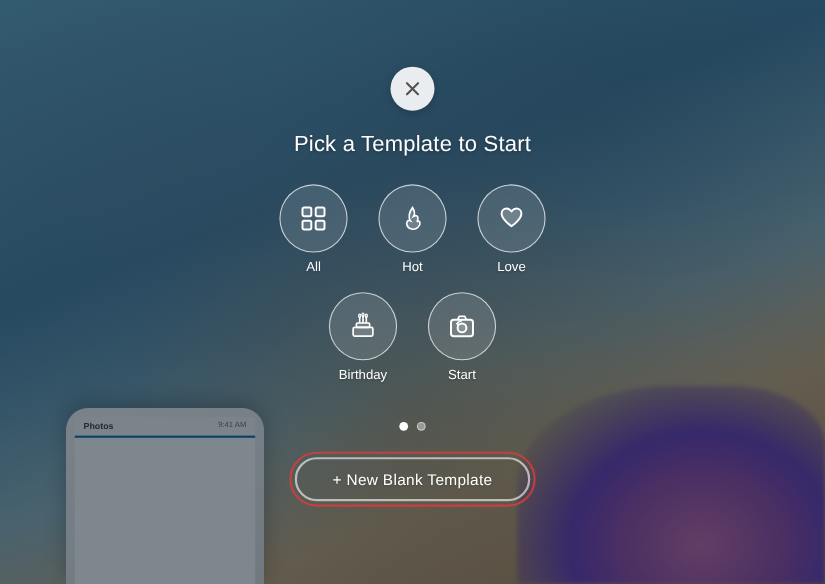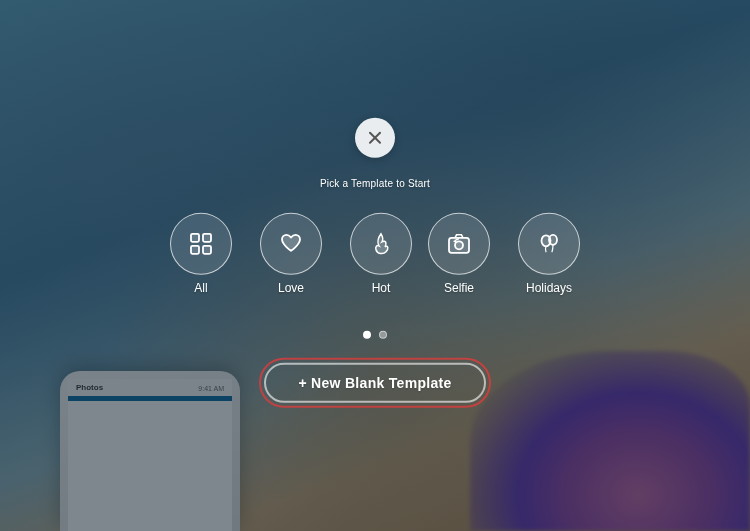--- a/index.html
+++ b/index.html
@@ -66,23 +66,23 @@
       right: 8px;
       bottom: 0;
       background: #fff;
       border-radius: 10px 10px 0 0;
     }
     .phone-screen-header {
       background: #f8f8f8;
       padding: 4px 8px;
       font-size: 9px;
       color: #333;
-      border-bottom: 5px solid #0369a1;
-      display: flex;
-      align-items: flex-end;
+      border-bottom: 2px solid #0369a1;
+      display: flex;
+      align-items: flex-start;
       gap: 4px;
     }
     .phone-status {
       font-size: 7px;
       color: #666;
       margin-left: auto;
     }
 
     
     .flowers-hint {
@@ -123,31 +123,31 @@
       box-shadow: 0 2px 8px rgba(0,0,0,0.2);
     }
     .close-btn svg {
       width: 16px;
       height: 16px;
     }
 
     
     .modal-title {
       color: #fff;
-      font-size: 10px;
+      font-size: 20px;
       font-weight: 400;
       margin-bottom: 24px;
       text-shadow: 0 1px 3px rgba(0,0,0,0.3);
       letter-spacing: 0.2px;
     }
 
     
     .template-grid {
       display: flex;
-      flex-direction: row;
+      flex-direction: column;
       align-items: center;
       gap: 16px;
       margin-bottom: 36px;
     }
 
     .template-row {
       display: flex;
       gap: 28px;
       align-items: center;
       justify-content: center;
@@ -209,21 +209,21 @@
       background: rgba(255,255,255,0.4);
       border: 1px solid rgba(255,255,255,0.5);
     }
 
     
     .new-template-btn {
       border: 2px solid rgba(255,255,255,0.6);
       background: transparent;
       color: #fff;
       font-size: 14px;
-      font-weight: 700;
+      font-weight: 400;
       padding: 10px 32px;
       border-radius: 25px;
       cursor: pointer;
       letter-spacing: 0.3px;
       text-shadow: 0 1px 2px rgba(0,0,0,0.2);
       outline: 2px solid rgba(220, 60, 60, 0.8);
       outline-offset: 3px;
       transition: background 0.2s;
     }
   </style>
@@ -268,69 +268,74 @@
             <rect x="3" y="15" width="8" height="8" rx="1.5" stroke="#fff" stroke-width="1.8" fill="rgba(255,255,255,0.15)"></rect>
             <rect x="15" y="15" width="8" height="8" rx="1.5" stroke="#fff" stroke-width="1.8" fill="rgba(255,255,255,0.15)"></rect>
           </svg>
         </div>
         <span class="template-label">All</span>
       </div>
 
       <div class="template-item">
         <div class="template-circle">
           <svg viewBox="0 0 26 26">
+            <path d="M13 3 C13 3 16 8 14 11 C18 9 19 13 17 16 C20 14 21 18 18 21 C15 24 9 23 8 19 C7 16 9 14 11 15 C9 12 10 7 13 3Z" stroke="#fff" stroke-width="1.5" fill="rgba(255,255,255,0.2)"></path>
+          </svg>
+        </div>
+        <span class="template-label">Hot</span>
+      </div>
+
+      <div class="template-item">
+        <div class="template-circle">
+          <svg viewBox="0 0 26 26">
             <path d="M13 20 C13 20 4 14 4 8.5 C4 6 6 4 8.5 4 C10 4 11.5 4.8 13 6.5 C14.5 4.8 16 4 17.5 4 C20 4 22 6 22 8.5 C22 14 13 20 13 20Z" stroke="#fff" stroke-width="1.8" fill="rgba(255,255,255,0.2)"></path>
           </svg>
         </div>
         <span class="template-label">Love</span>
       </div>
 
-      <div class="template-item">
-        <div class="template-circle">
-          <svg viewBox="0 0 26 26">
-            <path d="M13 3 C13 3 16 8 14 11 C18 9 19 13 17 16 C20 14 21 18 18 21 C15 24 9 23 8 19 C7 16 9 14 11 15 C9 12 10 7 13 3Z" stroke="#fff" stroke-width="1.5" fill="rgba(255,255,255,0.2)"></path>
-          </svg>
-        </div>
-        <span class="template-label">Hot</span>
-      </div>
-
 
     </div>
 
     <div class="template-row">
 
+      <div class="template-item">
+        <div class="template-circle">
+          <svg viewBox="0 0 26 26">
+
+            <rect x="4" y="14" width="18" height="8" rx="1.5" stroke="#fff" stroke-width="1.5" fill="rgba(255,255,255,0.15)"></rect>
+            <rect x="7" y="10" width="12" height="4" rx="1" stroke="#fff" stroke-width="1.5" fill="rgba(255,255,255,0.15)"></rect>
+
+            <line x1="10" y1="4" x2="10" y2="10" stroke="#fff" stroke-width="1.5"></line>
+            <line x1="13" y1="3" x2="13" y2="10" stroke="#fff" stroke-width="1.5"></line>
+            <line x1="16" y1="4" x2="16" y2="10" stroke="#fff" stroke-width="1.5"></line>
+
+            <ellipse cx="10" cy="3.5" rx="1" ry="1.5" stroke="#fff" stroke-width="1" fill="rgba(255,255,255,0.3)"></ellipse>
+            <ellipse cx="13" cy="2.5" rx="1" ry="1.5" stroke="#fff" stroke-width="1" fill="rgba(255,255,255,0.3)"></ellipse>
+            <ellipse cx="16" cy="3.5" rx="1" ry="1.5" stroke="#fff" stroke-width="1" fill="rgba(255,255,255,0.3)"></ellipse>
+          </svg>
+        </div>
+        <span class="template-label">Birthday</span>
+      </div>
 
       <div class="template-item">
         <div class="template-circle">
           <svg viewBox="0 0 26 26">
             <rect x="3" y="7" width="20" height="15" rx="2.5" stroke="#fff" stroke-width="1.8" fill="rgba(255,255,255,0.15)"></rect>
             <circle cx="13" cy="14.5" r="4" stroke="#fff" stroke-width="1.8" fill="rgba(255,255,255,0.15)"></circle>
             <path d="M9 7 L10.5 4 L15.5 4 L17 7" stroke="#fff" stroke-width="1.5" fill="none"></path>
 
             <path d="M9 11 C9.5 9 11 8 13 8" stroke="#fff" stroke-width="1.2" fill="none"></path>
             <polyline points="7.5,10.5 9,11 9,9" stroke="#fff" stroke-width="1.2" fill="none"></polyline>
           </svg>
         </div>
-        <span class="template-label">Selfie</span>
-      </div>
-
-
-      <div class="template-item">
-        <div class="template-circle">
-          <svg viewBox="0 0 26 26">
-
-            <ellipse cx="10" cy="10" rx="4.5" ry="5.5" stroke="#fff" stroke-width="1.8" fill="rgba(255,255,255,0.15)"></ellipse>
-            <ellipse cx="17" cy="9" rx="4" ry="5" stroke="#fff" stroke-width="1.8" fill="rgba(255,255,255,0.15)"></ellipse>
-
-            <path d="M10 15.5 Q9 18 10 21" stroke="#fff" stroke-width="1.2" fill="none" stroke-linecap="round"></path>
-            <path d="M17 14 Q17 18 16 21" stroke="#fff" stroke-width="1.2" fill="none" stroke-linecap="round"></path>
-          </svg>
-        </div>
-        <span class="template-label">Holidays</span>
-      </div>
+        <span class="template-label">Start</span>
+      </div>
+
+
 
     </div>
   </div>
 
   <div class="pagination-dots">
     <div class="dot dot-active"></div>
     <div class="dot dot-inactive"></div>
   </div>
 
   <button class="new-template-btn">+ New Blank Template</button>

